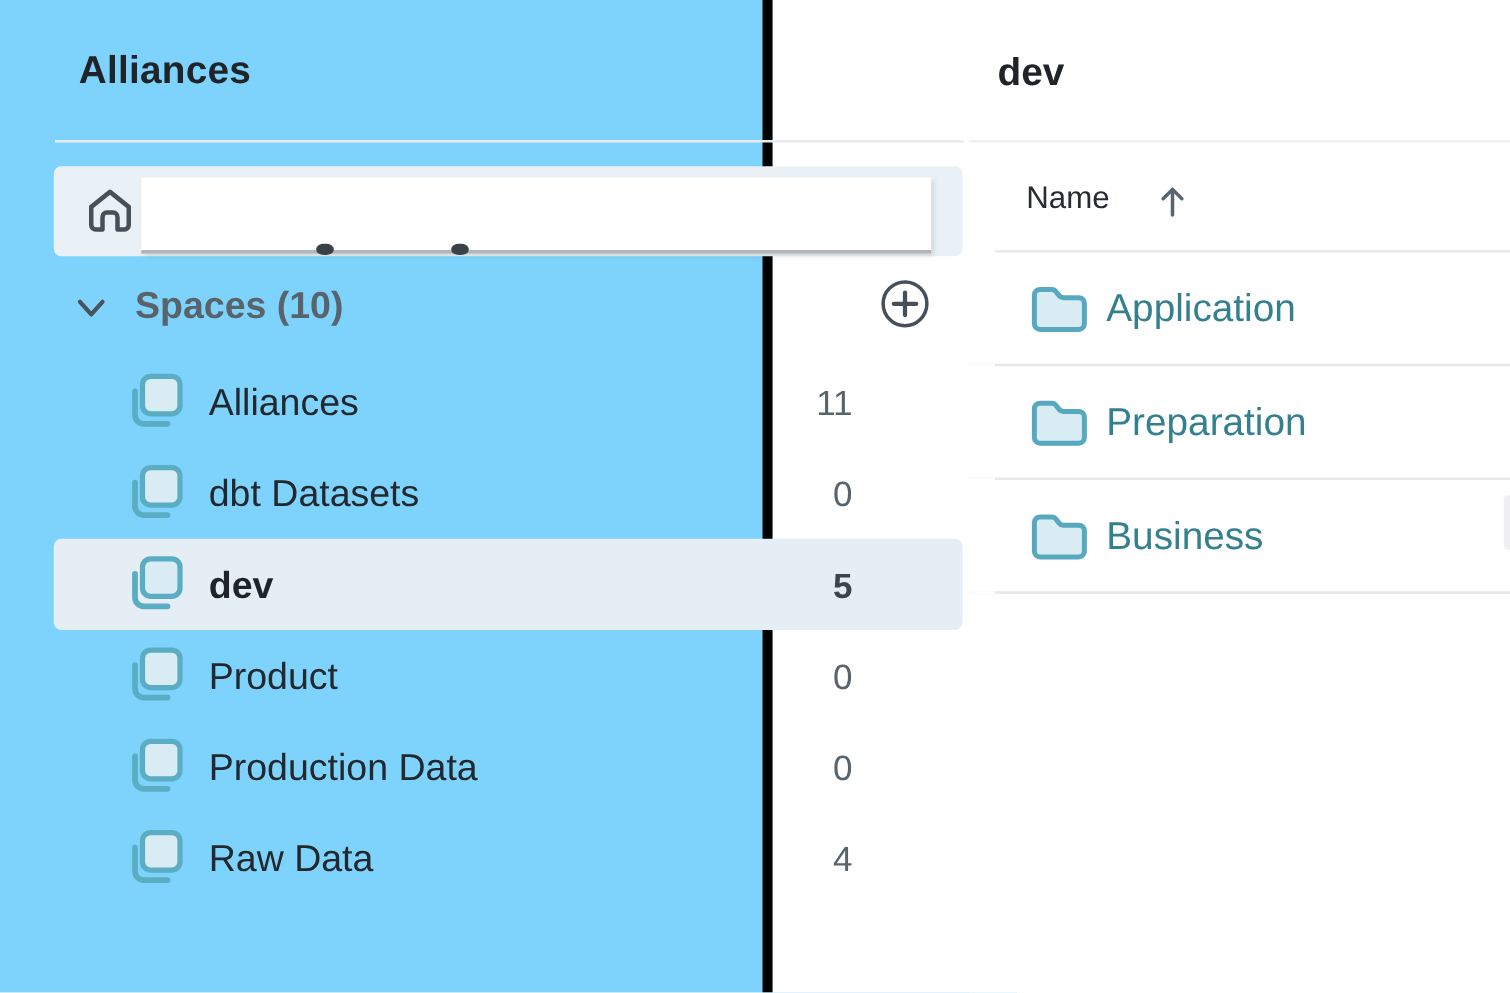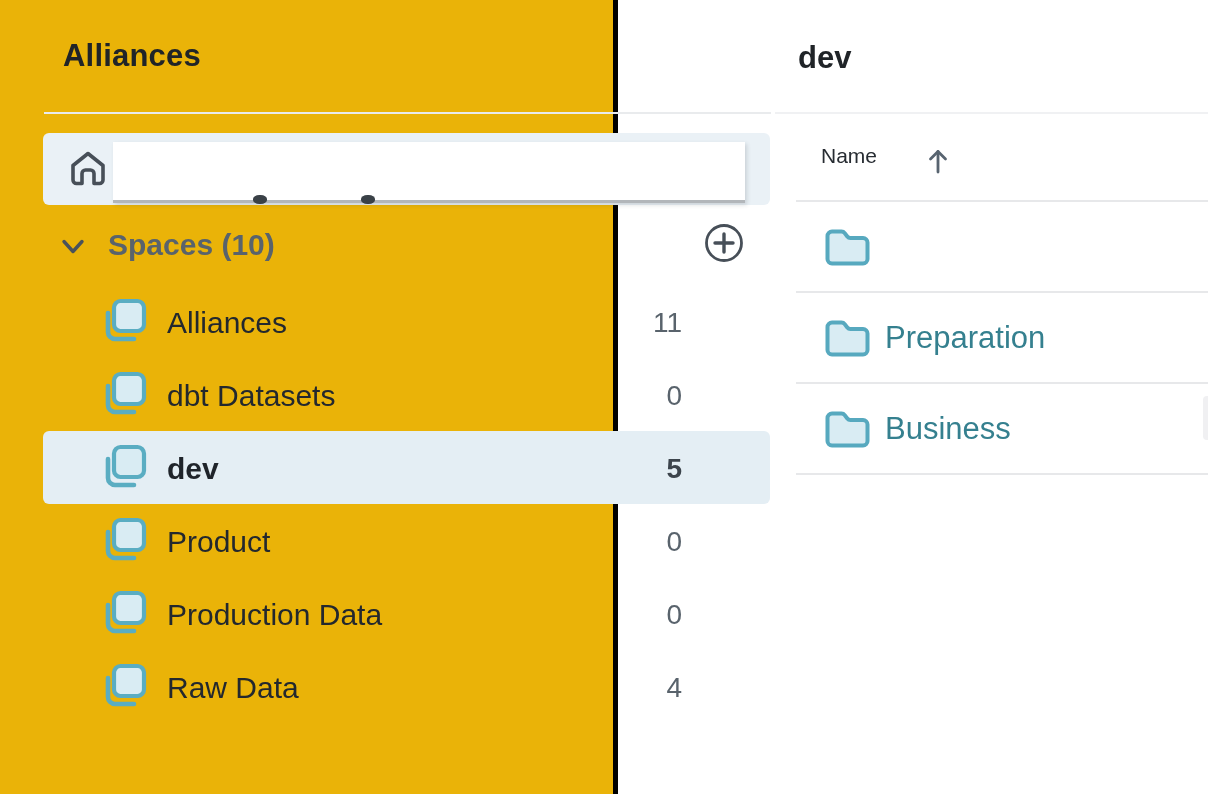--- a/index.html
+++ b/index.html
@@ -2,21 +2,21 @@
 <html><head>
 <meta charset="utf-8">
 <style>
   * { margin: 0; padding: 0; box-sizing: border-box; }
   html, body { width: 1208px; height: 794px; background: #ffffff; overflow: hidden; }
   body { font-family: "Liberation Sans", sans-serif; color: #23282e; position: relative; }
 
   
   .sidebar {
     position: absolute; left: 0; top: 0; width: 618px; height: 794px;
-    background: #eab308; border-right: 5px solid #000000;
+    background: #7dd3fc; border-right: 8px solid #000000;
   }
   .sidebar-title {
     position: absolute; left: 63px; top: 38px;
     font-size: 31px; font-weight: 700; color: #202428; letter-spacing: 0.2px;
   }
   .sidebar-title-divider {
     position: absolute; left: 44px; top: 112px; width: 727px; height: 2px; background: #e9ebed;
   }
 
   .home-row {
@@ -71,21 +71,21 @@
   .main-panel { position: absolute; left: 775px; top: 0; width: 433px; height: 794px; background: #fff; }
   .main-title {
     position: absolute; left: 23px; top: 40px;
     font-size: 31px; font-weight: 700; color: #202428;
   }
   .main-title-divider { position: absolute; left: 0; top: 112px; width: 433px; height: 2px; background: #f0f1f3; }
 
   .table-header { position: absolute; left: 0; top: 134px; width: 433px; height: 66px; cursor: pointer; }
   .table-header .header-label {
     position: absolute; left: 46px; top: 10px;
-    font-size: 21px; color: #272c32;
+    font-size: 25px; color: #272c32;
   }
   .table-header .sort-arrow { position: absolute; left: 147px; top: 11px; width: 32px; height: 32px; }
   .table-header-divider { position: absolute; left: 21px; top: 200px; width: 412px; height: 2px; background: #e7e8ea; }
 
   .folder-rows { position: absolute; left: 0; top: 202px; width: 433px; }
   .folder-row {
     position: relative; height: 91px; cursor: pointer;
     border-bottom: 2px solid #e7e8ea;
   }
   .folder-row .row-divider-pad { position: absolute; left: 0; bottom: -2px; width: 21px; height: 2px; background: #ffffff; }
@@ -227,20 +227,21 @@
   <div class="table-header-divider"></div>
 
   <div class="folder-rows">
 
   <div class="folder-row">
     <span class="folder-icon">
       <svg viewBox="0 0 49 42" width="49" height="42" fill="#d9ecf3" stroke="#57a9bf" stroke-width="4" stroke-linejoin="round">
         <path d="M4.5 12.5 v-2.5 a4.5 4.5 0 0 1 4.5 -4.5 h9.5 a4 4 0 0 1 3.2 1.6 l2.6 3.4 a4 4 0 0 0 3.2 1.6 h12.5 a4.5 4.5 0 0 1 4.5 4.5 v16.4 a4.5 4.5 0 0 1 -4.5 4.5 h-31 a4.5 4.5 0 0 1 -4.5 -4.5 Z"></path>
       </svg>
     </span>
+    <span class="folder-label">Application</span>
     <span class="row-divider-pad"></span>
   </div>
 
   <div class="folder-row">
     <span class="folder-icon">
       <svg viewBox="0 0 49 42" width="49" height="42" fill="#d9ecf3" stroke="#57a9bf" stroke-width="4" stroke-linejoin="round">
         <path d="M4.5 12.5 v-2.5 a4.5 4.5 0 0 1 4.5 -4.5 h9.5 a4 4 0 0 1 3.2 1.6 l2.6 3.4 a4 4 0 0 0 3.2 1.6 h12.5 a4.5 4.5 0 0 1 4.5 4.5 v16.4 a4.5 4.5 0 0 1 -4.5 4.5 h-31 a4.5 4.5 0 0 1 -4.5 -4.5 Z"></path>
       </svg>
     </span>
     <span class="folder-label">Preparation</span>

